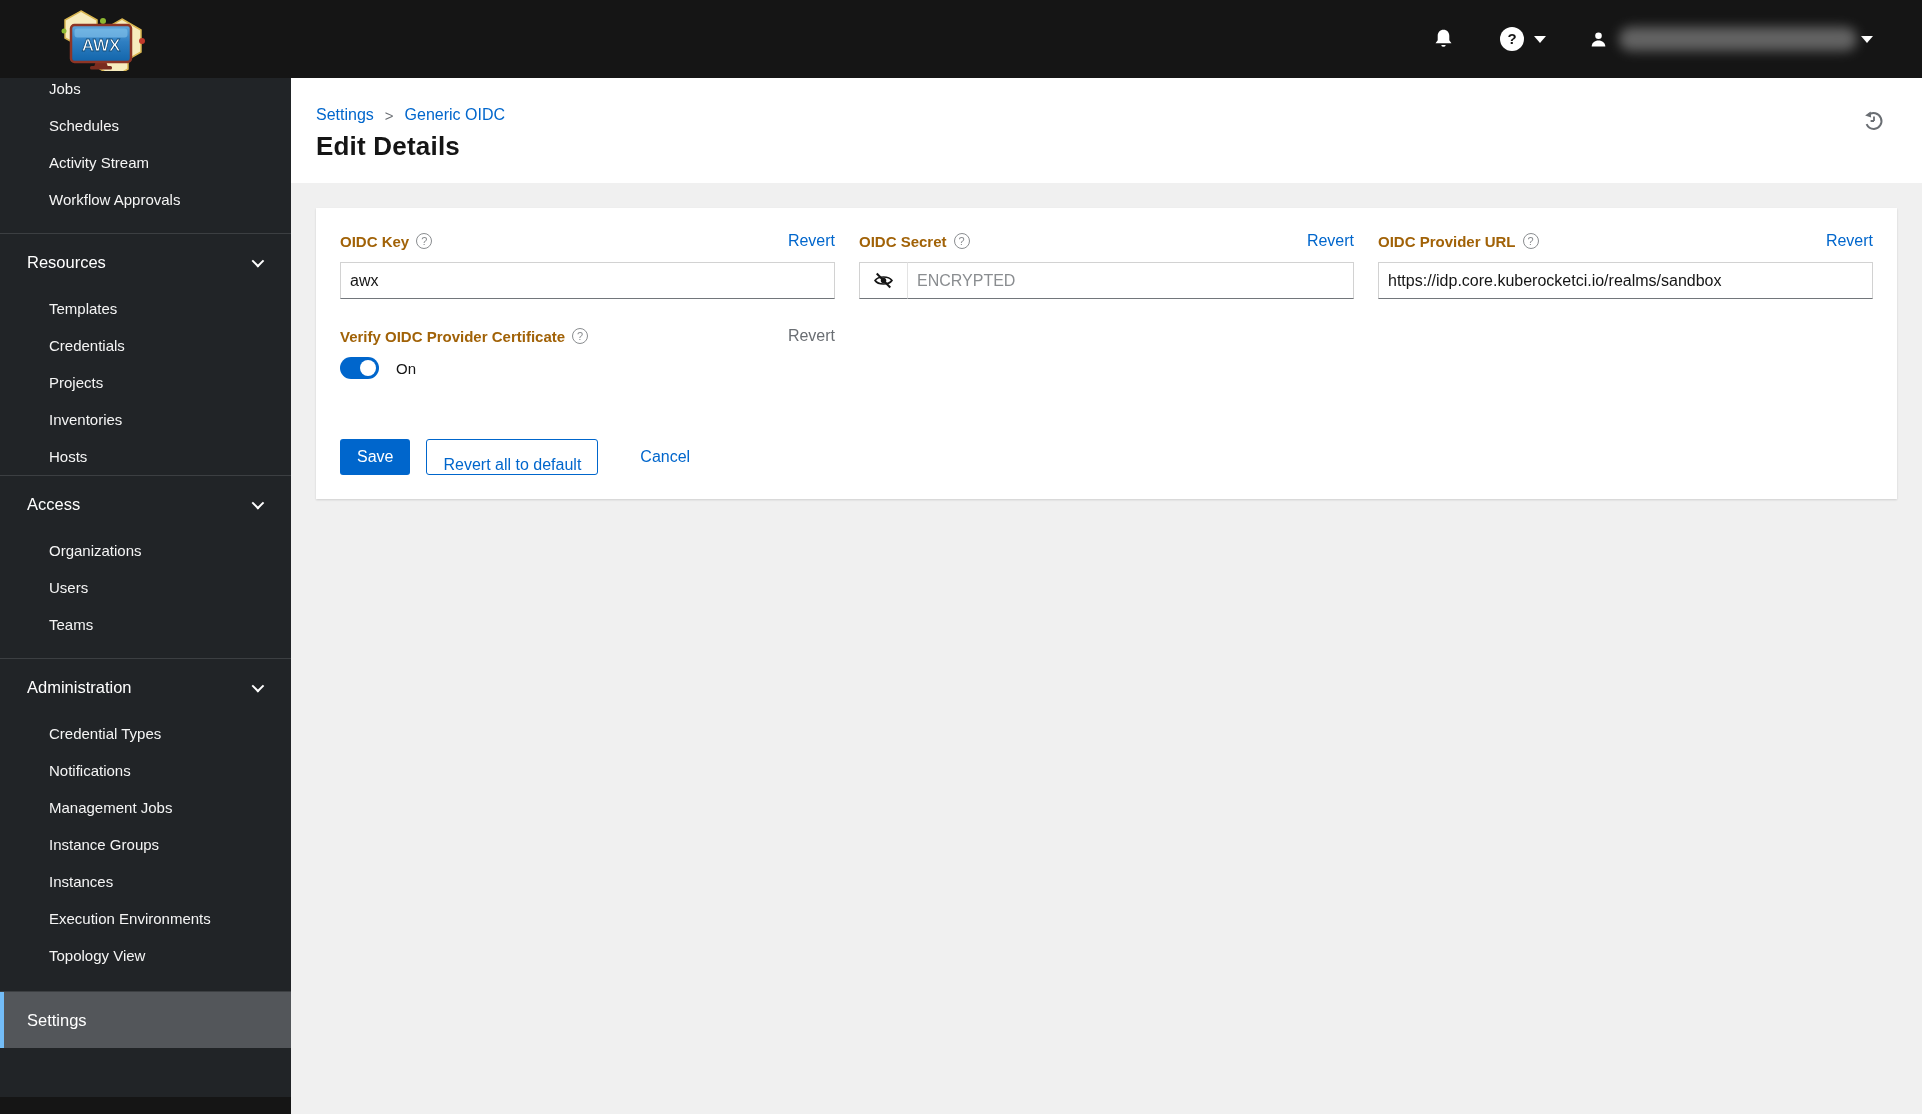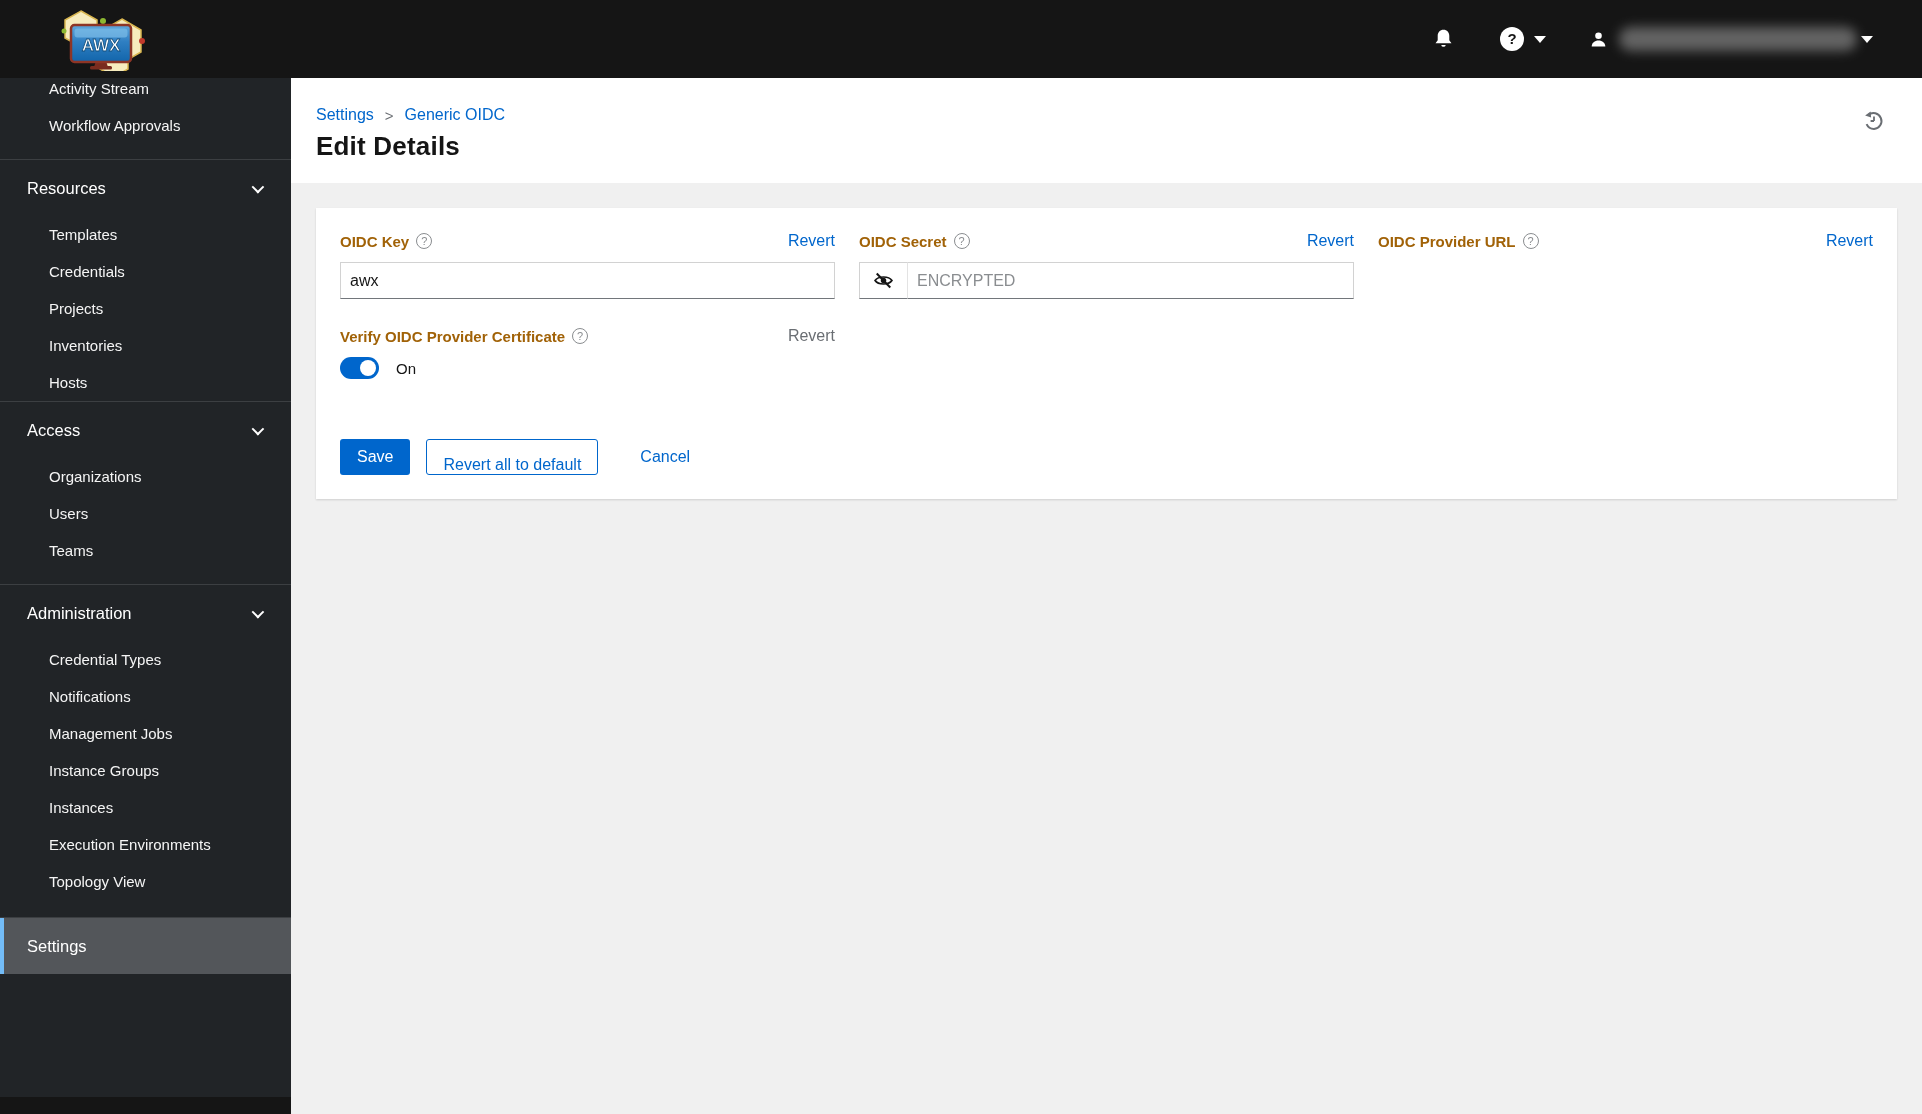--- a/index.html
+++ b/index.html
@@ -170,20 +170,22 @@
       <span class="blur-name"></span>
       <span class="caret-down"></span>
     </button>
   </div>
 </header>
 
 <aside class="sidebar">
   <nav>
     <div class="nav-section pad-b15">
       <ul>
+        <li class="nav-sub">Jobs</li>
+        <li class="nav-sub">Schedules</li>
         <li class="nav-sub">Activity Stream</li>
         <li class="nav-sub">Workflow Approvals</li>
       </ul>
     </div>
 
     <div class="nav-section pad-b16">
       <div class="nav-group-title">
         <span>Resources</span>
         <span class="chevron-down"></span>
       </div>
@@ -276,20 +278,21 @@
             <input class="text-input" type="text" placeholder="ENCRYPTED" style="">
           </div>
         </div>
 
         <div class="field">
           <div class="field-head">
             <label class="field-label">OIDC Provider URL</label>
             <span class="help-circle"></span>
             <button class="revert-link">Revert</button>
           </div>
+          <input class="text-input" type="text" value="https://idp.core.kuberocketci.io/realms/sandbox" style="">
         </div>
 
         <div class="field">
           <div class="field-head">
             <label class="field-label">Verify OIDC Provider Certificate</label>
             <span class="help-circle"></span>
             <button class="revert-link disabled">Revert</button>
           </div>
           <div class="toggle-row">
             <button class="switch" aria-checked="true">

